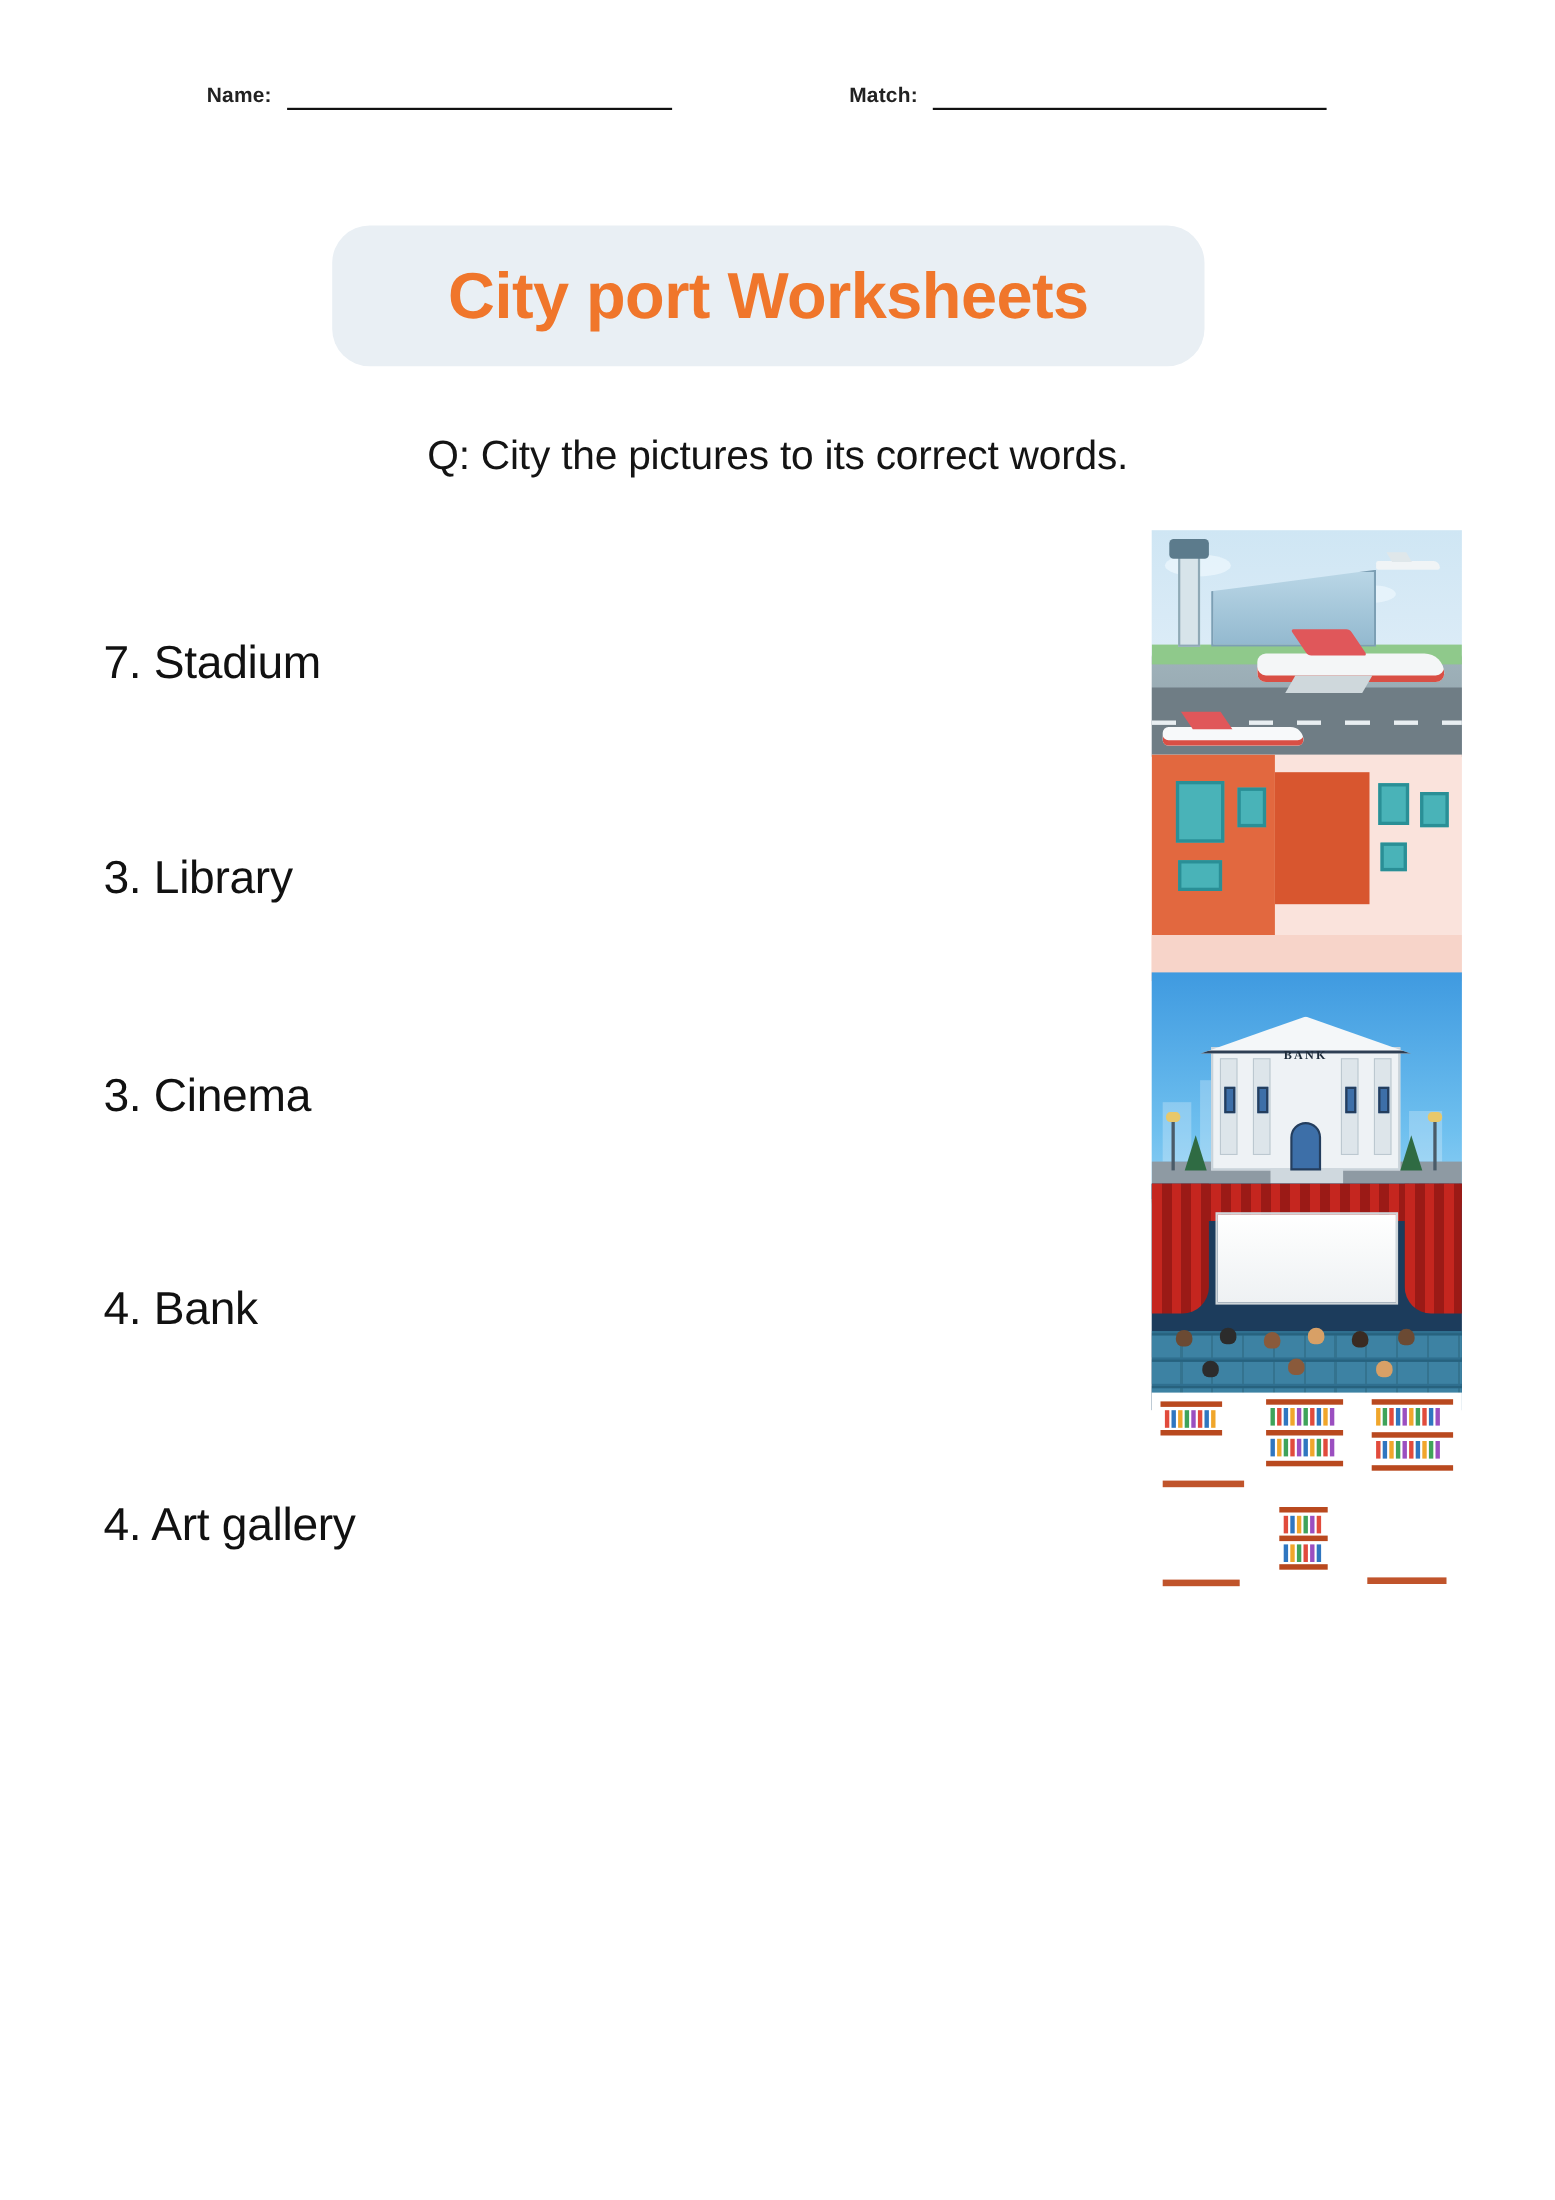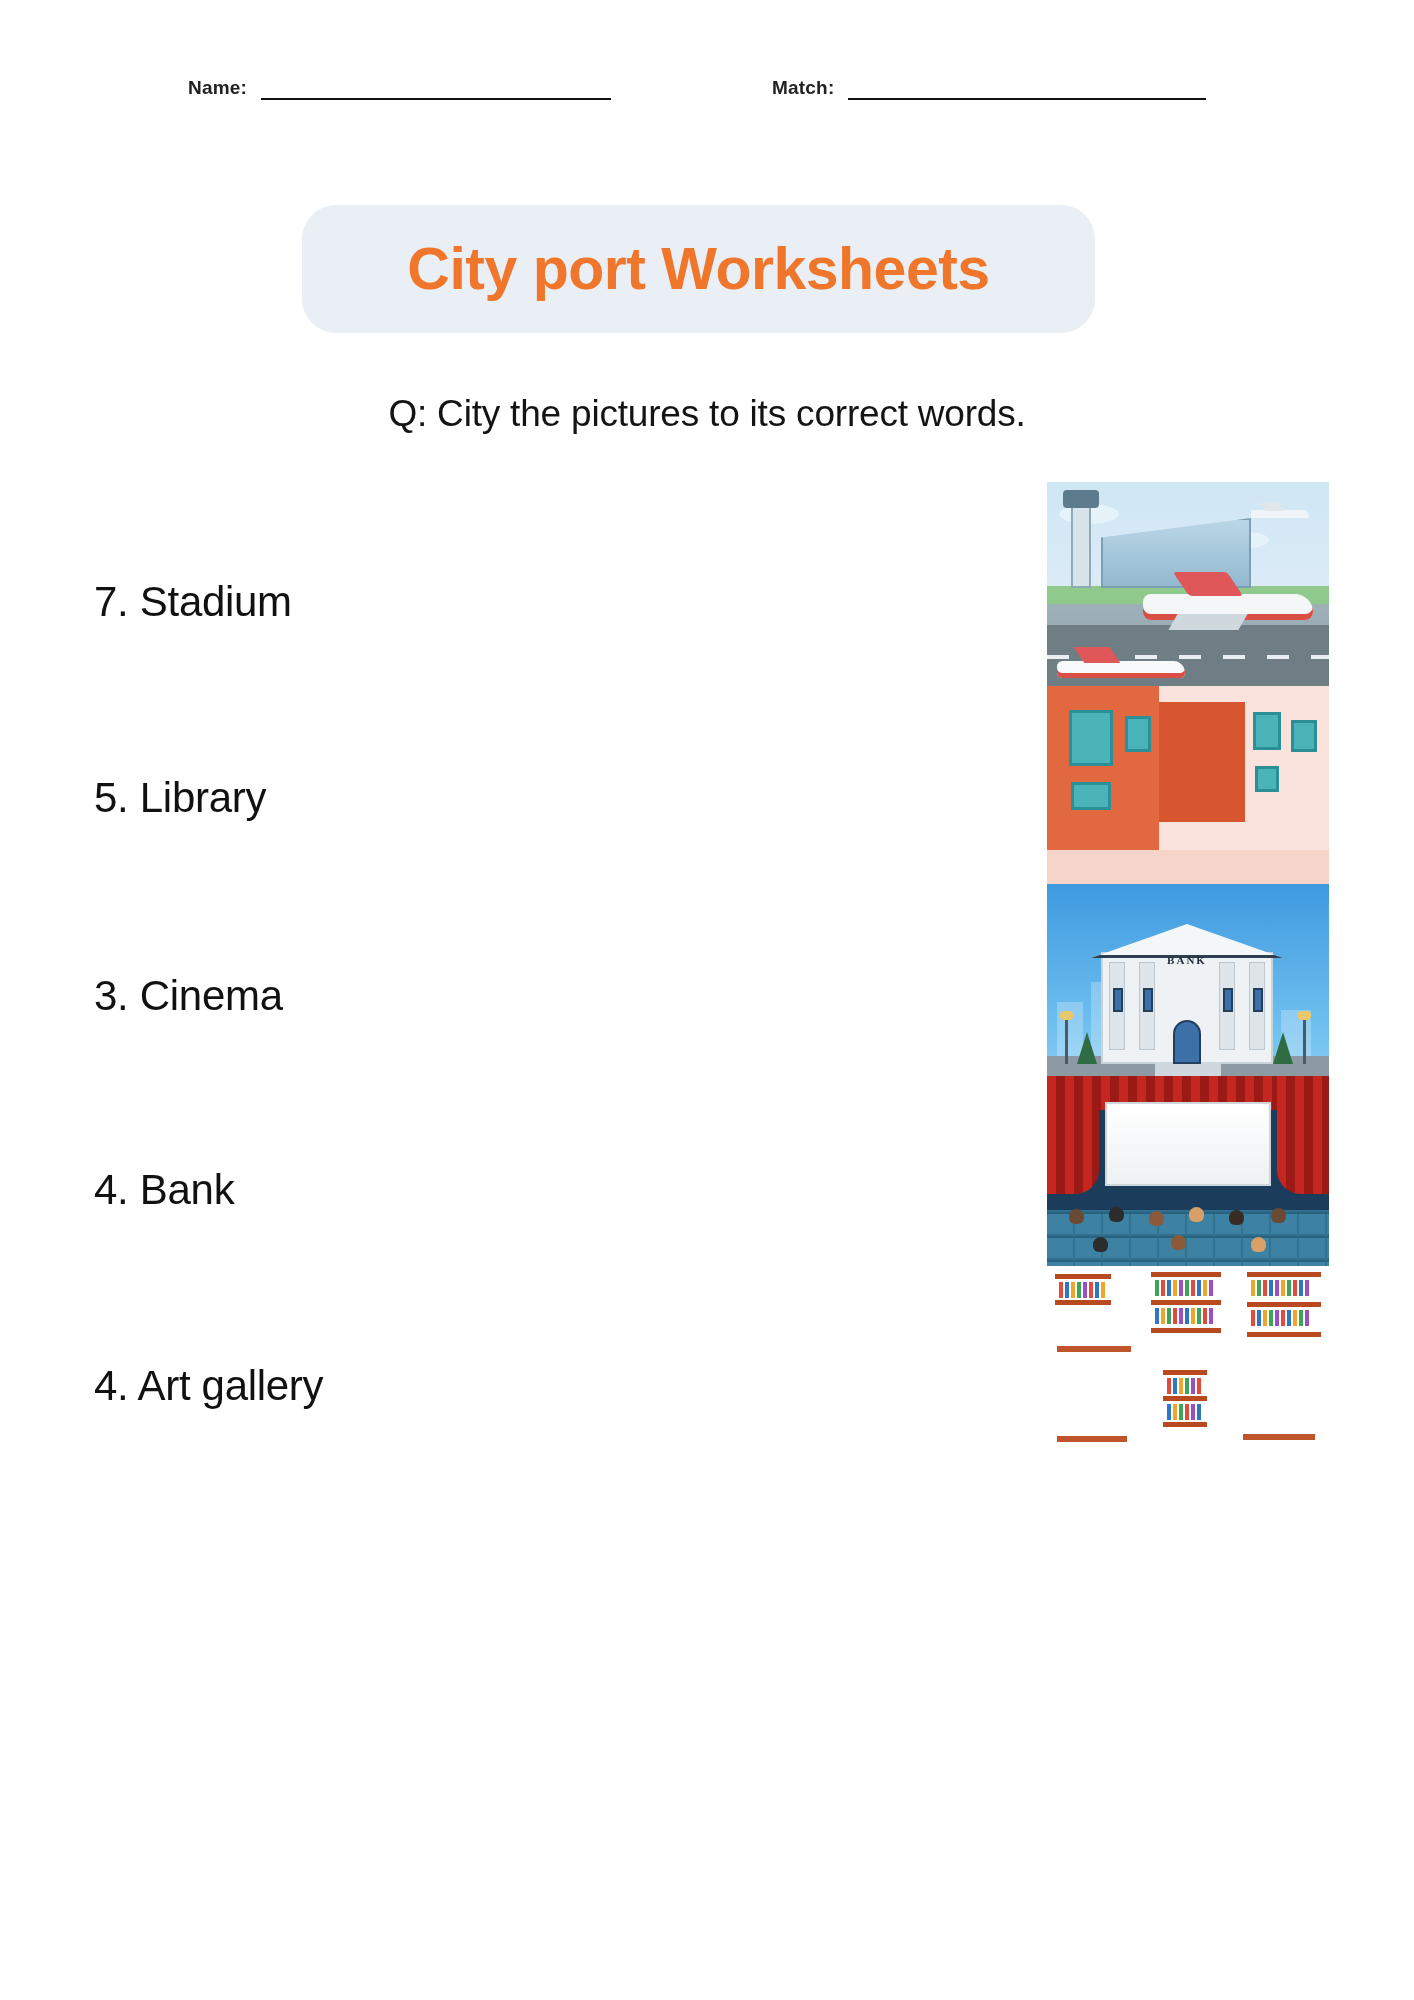--- a/index.html
+++ b/index.html
@@ -311,21 +311,21 @@
       <span class="terminal"></span>
       <span class="tower"></span>
       <span class="tower-top"></span>
       <span class="jet-fly"></span>
       <span class="jet-main"></span>
       <span class="jet-small"></span>
     </div>
   </div>
 
   <div class="row" style="top:196px;">
-    <div class="word">5. Library</div>
+    <div class="word">3. Library</div>
     <div class="pic gallery" style="top:-10px;">
       <span class="wall-left"></span>
       <span class="wall-back"></span>
       <span class="floor"></span>
       <span class="frame f1"></span>
       <span class="frame f2"></span>
       <span class="frame f3"></span>
       <span class="frame f4"></span>
       <span class="frame f5"></span>
       <span class="frame f6"></span>

